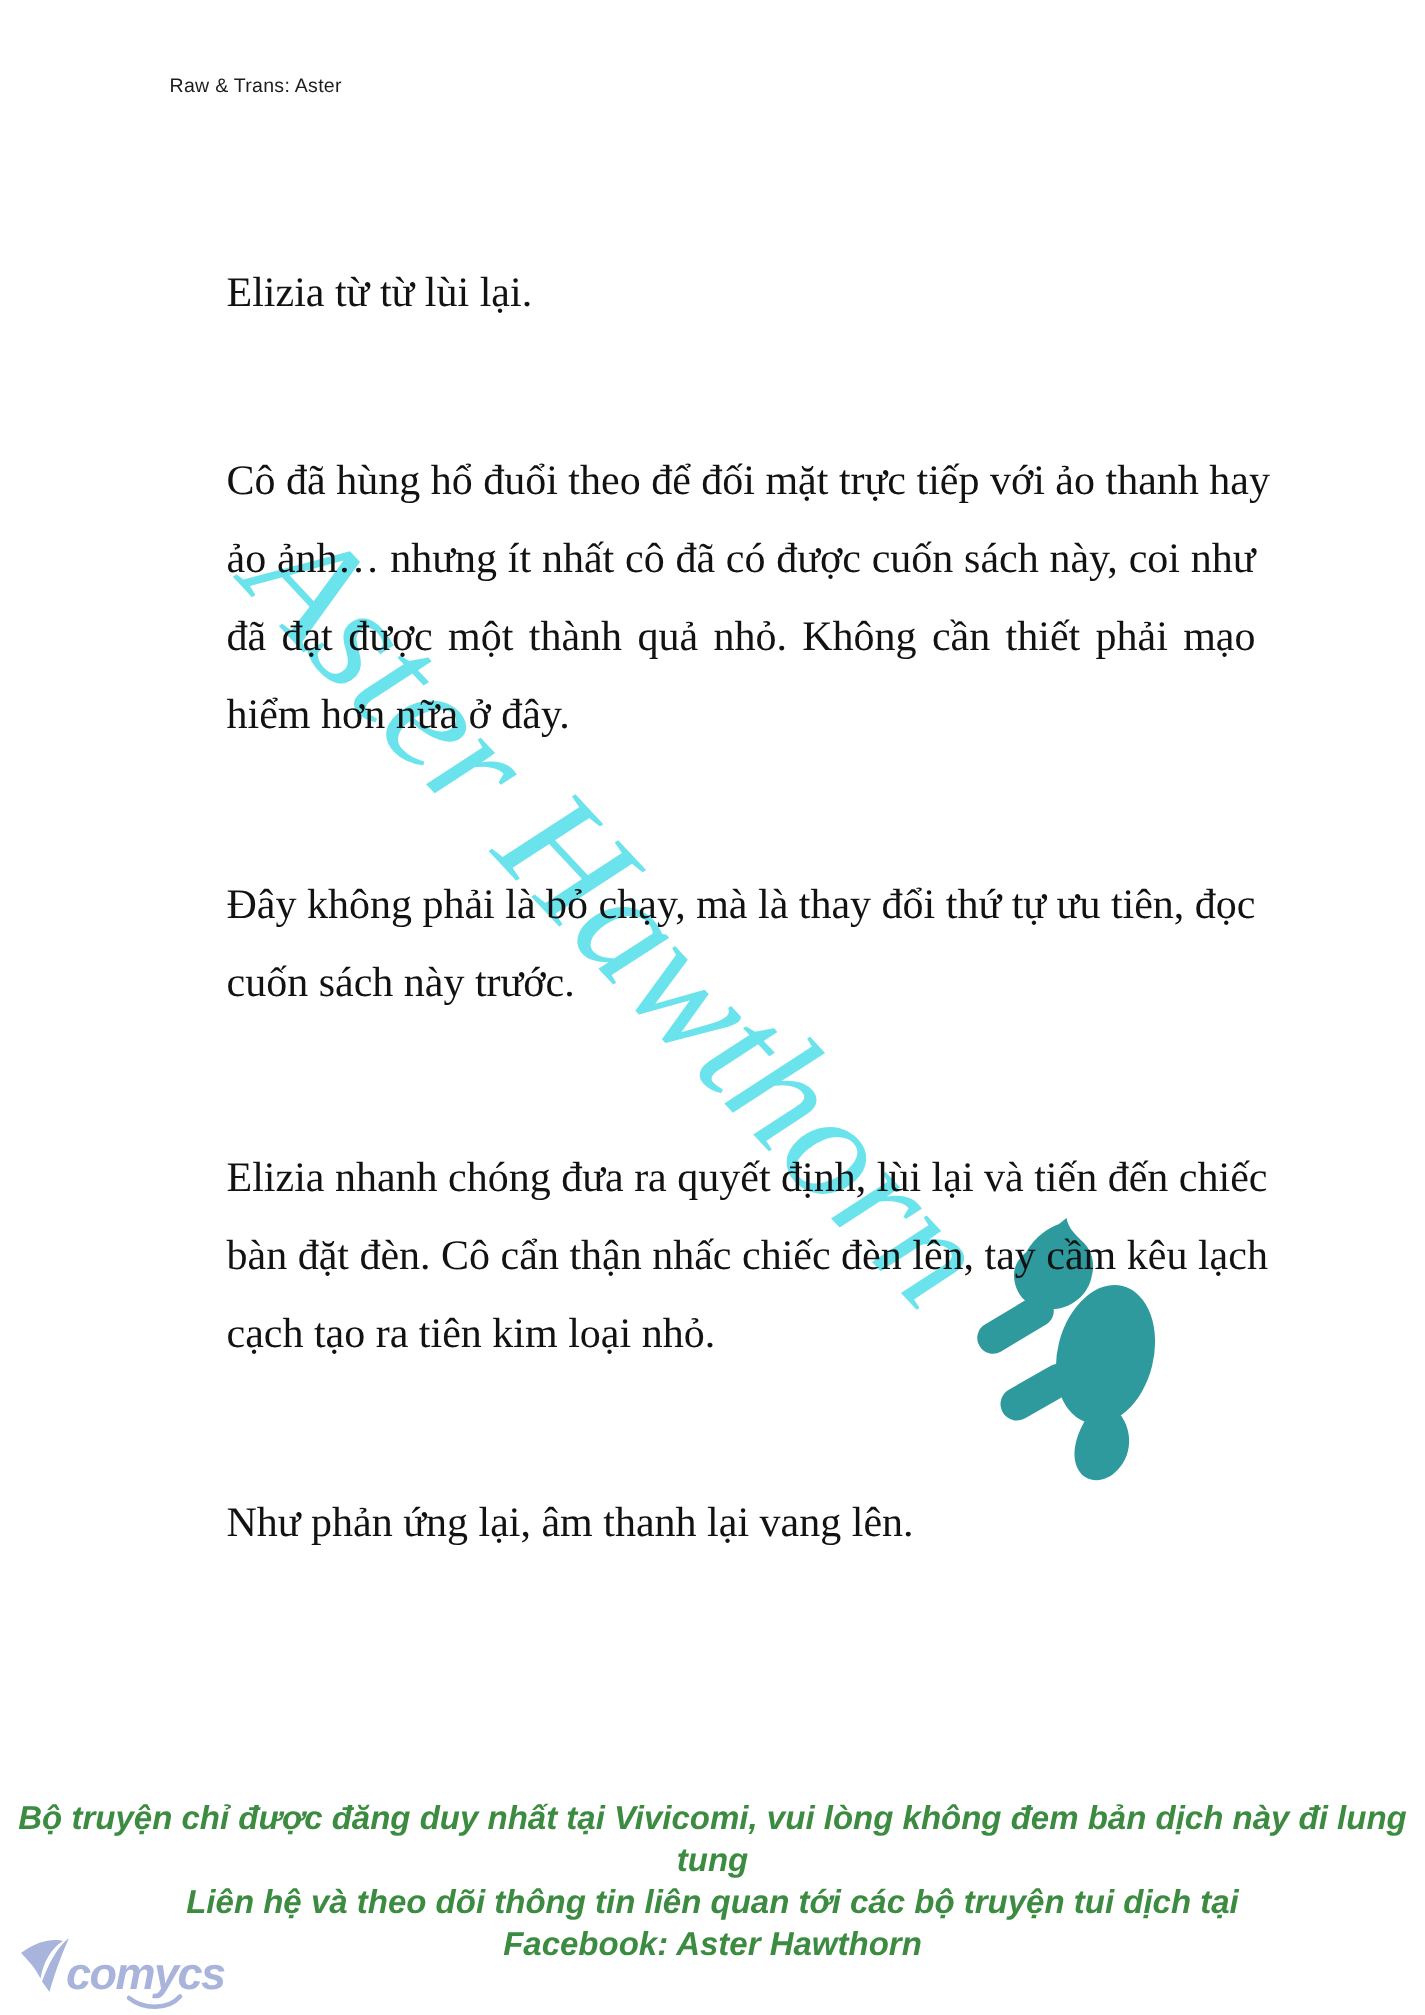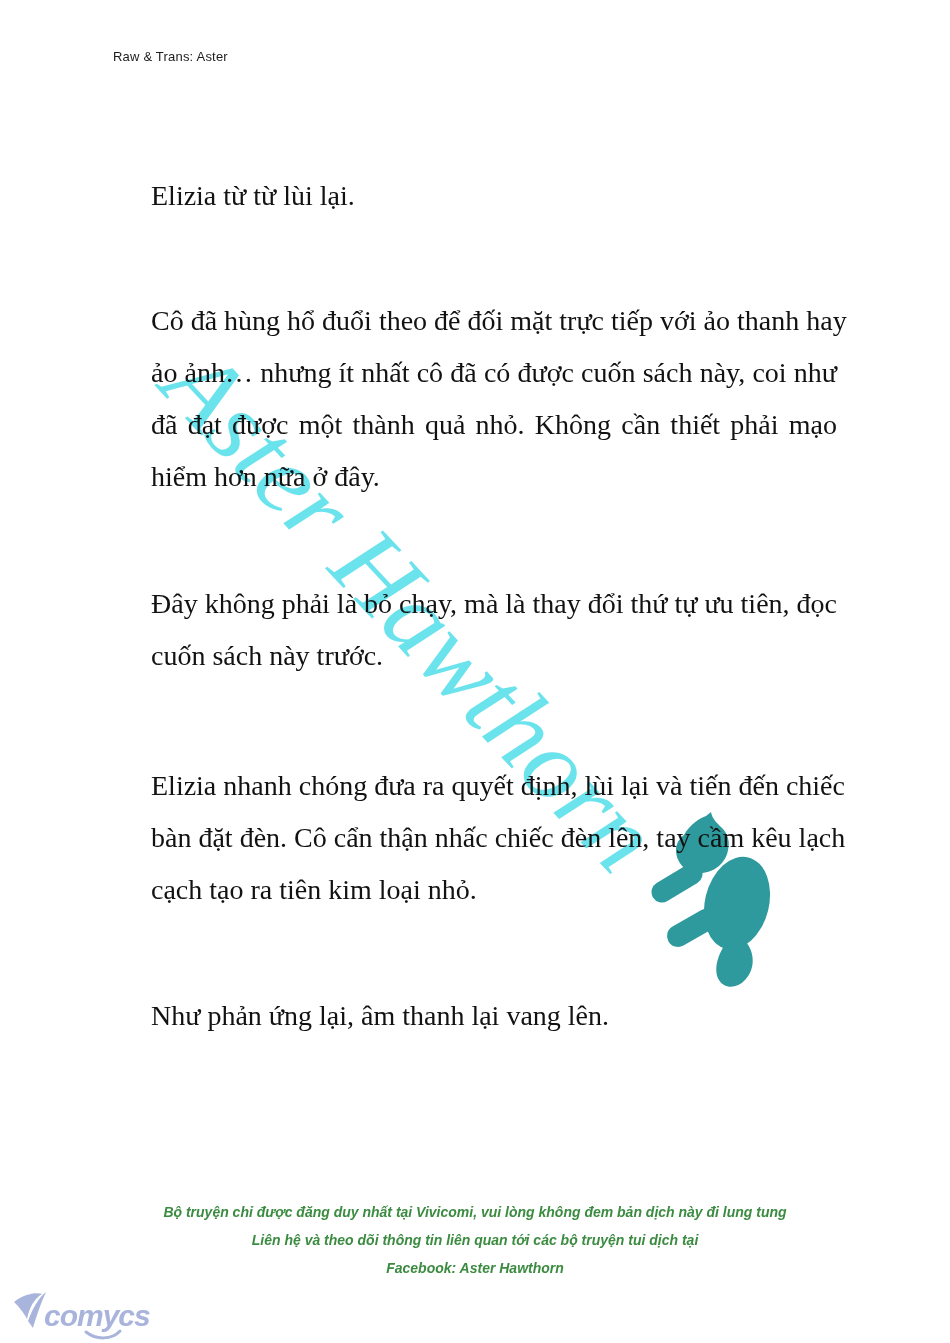--- a/index.html
+++ b/index.html
@@ -39,21 +39,21 @@
     font-size:104px; line-height:1;
     color:#5ae0ea; opacity:0.9;
     white-space:nowrap;
     z-index:1;
   }
   .cat { position:absolute; left:648px; top:811px; z-index:1; }
   .footer {
     position:absolute; left:0; top:1198px; width:950px;
     font-family:"Liberation Sans", sans-serif;
     font-style:italic; font-weight:bold;
-    font-size:14px; line-height:28px;
+    font-size:22px; line-height:28px;
     color:#3b8b40; text-align:center;
     z-index:3;
   }
   .logo { position:absolute; left:8px; top:1288px; z-index:3; }
   .logo-text {
     font-family:"Liberation Sans", sans-serif;
     font-style:italic; font-weight:bold;
   }
 </style>
 </head>

